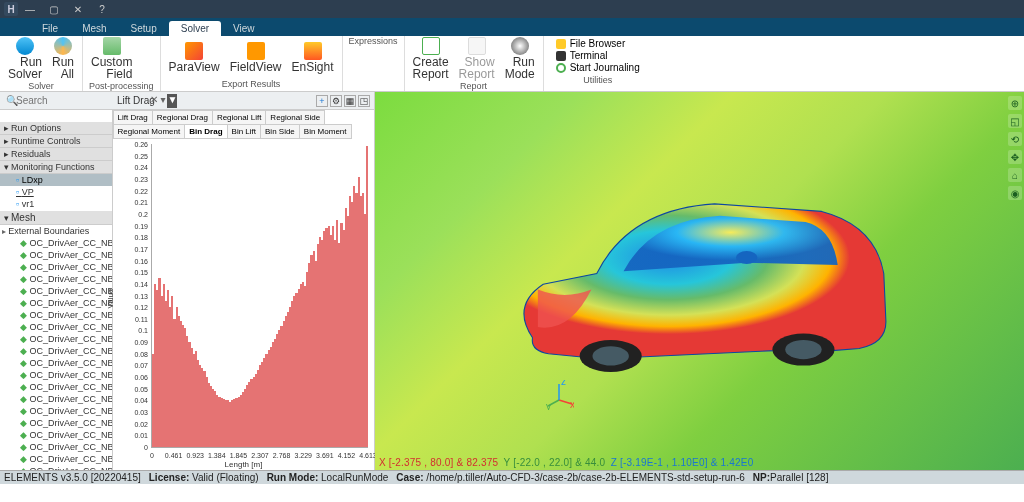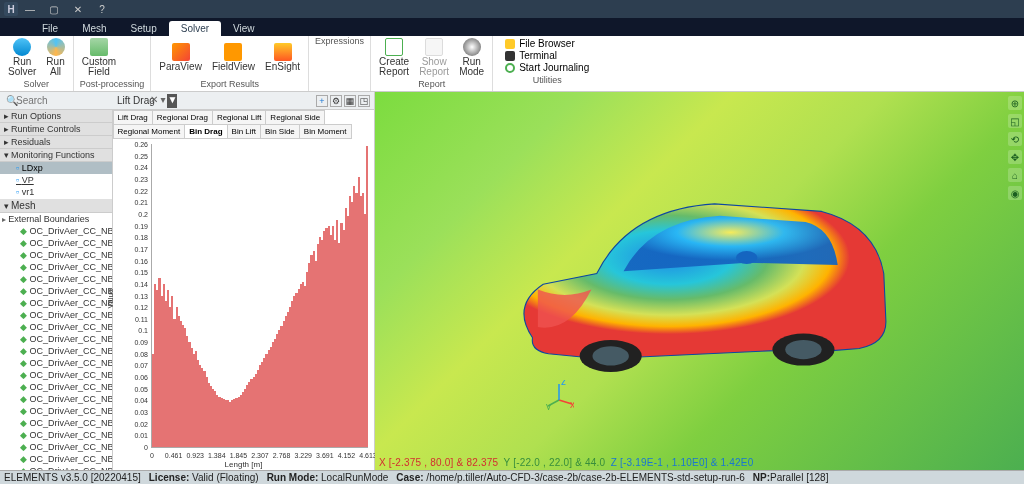--- a/index.html
+++ b/index.html
@@ -1,30 +1,30 @@
 <!DOCTYPE html>
 <html><head>
 <meta charset="utf-8">
 <style>
 * { margin: 0; padding: 0; box-sizing: border-box; font-family: "Segoe UI", Arial, sans-serif; font-size: 10px; user-select: none; }
 html, body { width: 1024px; height: 502px; overflow: hidden; background: #fff; }
 .titlebar { height: 18px; background: #2d3e50; color: #fff; display: flex; align-items: center; padding: 0 4px; }
 .titlebar .logo { width: 14px; height: 14px; background: #34495e; border-radius: 2px; display: flex; align-items: center; justify-content: center; font-weight: bold; color: #ccd; }
 .titlebar .title { flex: 1; text-align: center; font-size: 10px; color: #ddd; }
 .titlebar .winbtn { width: 24px; text-align: center; color: #ccc; cursor: pointer; }
-.menubar { height: 18px; background: #0f172a; display: flex; align-items: flex-end; padding-left: 30px; }
+.menubar { height: 18px; background: #0c4a6e; display: flex; align-items: flex-end; padding-left: 30px; }
 .menubar .tab { padding: 2px 12px; color: #cfd8dc; cursor: pointer; border-top-left-radius: 3px; border-top-right-radius: 3px; }
 .menubar .tab.active { background: #fff; color: #2d3e50; }
 .ribbon { height: 56px; background: #fff; border-bottom: 1px solid #ccc; display: flex; }
 .ribbon-group { border-right: 1px solid #ddd; padding: 0 6px; display: flex; flex-direction: column; }
 .ribbon-group .icons { flex: 1; display: flex; align-items: center; gap: 6px; }
 .ribbon-group .glabel { font-size: 9px; color: #555; text-align: center; padding-bottom: 2px; }
 .ribbon-btn { display: flex; flex-direction: column; align-items: center; justify-content: center; gap: 1px; cursor: pointer; padding: 1px 2px; }
 .ribbon-btn .ico { width: 18px; height: 18px; border-radius: 2px; }
-.ribbon-btn .lbl { font-size: 10px; color: #333; line-height: 1; text-align: center; white-space: pre; }
+.ribbon-btn .lbl { font-size: 12px; color: #333; line-height: 1; text-align: right; white-space: pre; }
 .ribbon-util { padding: 2px 6px; display: flex; flex-direction: column; gap: 1px; }
 .util-row { display: flex; align-items: center; gap: 4px; cursor: pointer; }
 .util-row .dot { width: 10px; height: 10px; border-radius: 2px; }
 .searchbar { height: 18px; background: #eceff1; display: flex; align-items: center; padding: 0 2px; gap: 2px; border-bottom: 1px solid #ccc; }
 .searchbar input { flex: 1; border: none; background: transparent; outline: none; height: 14px; padding-left: 14px; color: #555; }
 .searchbar .mag { position: absolute; margin-left: 4px; color: #888; }
 .sb-btn { width: 14px; height: 14px; text-align: center; color: #666; cursor: pointer; }
 .main { display: flex; height: calc(502px - 18px - 18px - 56px - 18px - 14px); }
 .tree { width: 113px; background: #fff; border-right: 1px solid #ccc; overflow: hidden; }
 .tree .section { background: #e0e0e0; padding: 1px 4px; font-size: 9px; color: #333; border-bottom: 1px solid #ccc; }
@@ -169,21 +169,21 @@
 <div class="searchbar" style="width:113px;position:relative">
   <span class="mag">🔍</span>
   <input placeholder="Search" style="">
   <span class="sb-btn">✕</span>
   <span class="sb-btn">▾</span>
   <span class="sb-btn" style="background:#555;color:#fff">▼</span>
 </div>
 
 <div class="main" style="margin-top:-18px">
 
-  <div class="tree" style="padding-top:18px">
+  <div class="tree" style="padding-top:30px">
     <div id="tree-top">
         <div class="section">▸ Run Options</div>
         <div class="section">▸ Runtime Controls</div>
         <div class="section">▸ Residuals</div>
         <div class="section">▾ Monitoring Functions</div>
         <div class="leaf sel" style="padding-left: 18px;">LDxp</div>
         <div class="leaf" style="padding-left: 18px; text-decoration: underline;">VP</div>
         <div class="leaf" style="padding-left: 18px;">vr1</div>
       </div>
     <div class="section" style="margin-top:1px">▾ <span>Mesh</span></div>

